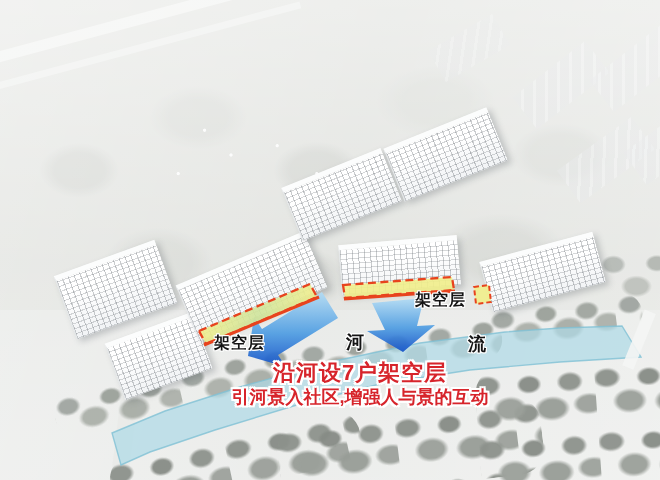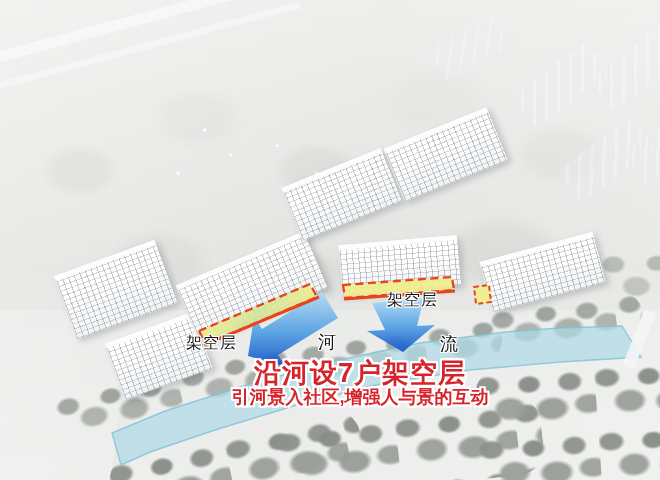--- a/index.html
+++ b/index.html
@@ -59,33 +59,33 @@
       repeating-linear-gradient(90deg, rgba(106,112,118,.36) 0 1px, transparent 1px 6px),
       repeating-linear-gradient(0deg, rgba(106,112,118,.28) 0 1px, transparent 1px 5px),
       linear-gradient(180deg,#ffffff 0 28%, #f1f3f5);
     border-top:5px solid #fcfdfd;border-left:1px solid #e3e6e8;
     box-shadow:3px 4px 6px rgba(80,85,92,.28);}
 
   
   #overlay{position:absolute;inset:0;z-index:6;}
 
   
-  .map-label{position:absolute;z-index:7;font-weight:normal;color:#141414;white-space:nowrap;
+  .map-label{position:absolute;z-index:7;font-weight:bold;color:#141414;white-space:nowrap;
     text-shadow:-1px -1px 0 #fff,1px -1px 0 #fff,-1px 1px 0 #fff,1px 1px 0 #fff,
-                0 -1px 0 #fff,0 1px 0 #fff,-1px 0 0 #fff,1px 0 0 #fff;}
+                0 -1px 0 #fff,0 1px 0 #fff,-1px 0 0 #fff,1px 0 0 #fff;margin-left:28px;}
   #stilt-left{left:186px;top:333px;font-size:16px;letter-spacing:1px;}
   #stilt-mid{left:387px;top:290px;font-size:16px;letter-spacing:1px;}
   #river-char-1{left:318px;top:330px;font-size:18px;}
   #river-char-2{left:440px;top:332px;font-size:18px;}
 
   #headline{position:absolute;z-index:8;left:130px;top:361px;width:460px;text-align:center;
     color:#d7242b;font-weight:bold;line-height:24px;
     text-shadow:-2px -2px 0 #fff,2px -2px 0 #fff,-2px 2px 0 #fff,2px 2px 0 #fff,
                 0 -2px 0 #fff,0 2px 0 #fff,-2px 0 0 #fff,2px 0 0 #fff;}
-  #headline .l1{font-size:27px;letter-spacing:1px;}
+  #headline .l1{font-size:22px;letter-spacing:1px;}
   #headline .l2{font-size:18px;}
 
   .z1{z-index:1}.z2{z-index:2}.z3{z-index:3}.z4{z-index:4}
 </style>
 </head>
 <body>
 
 <div id="scene">
 
   <div class="park z1"></div>

